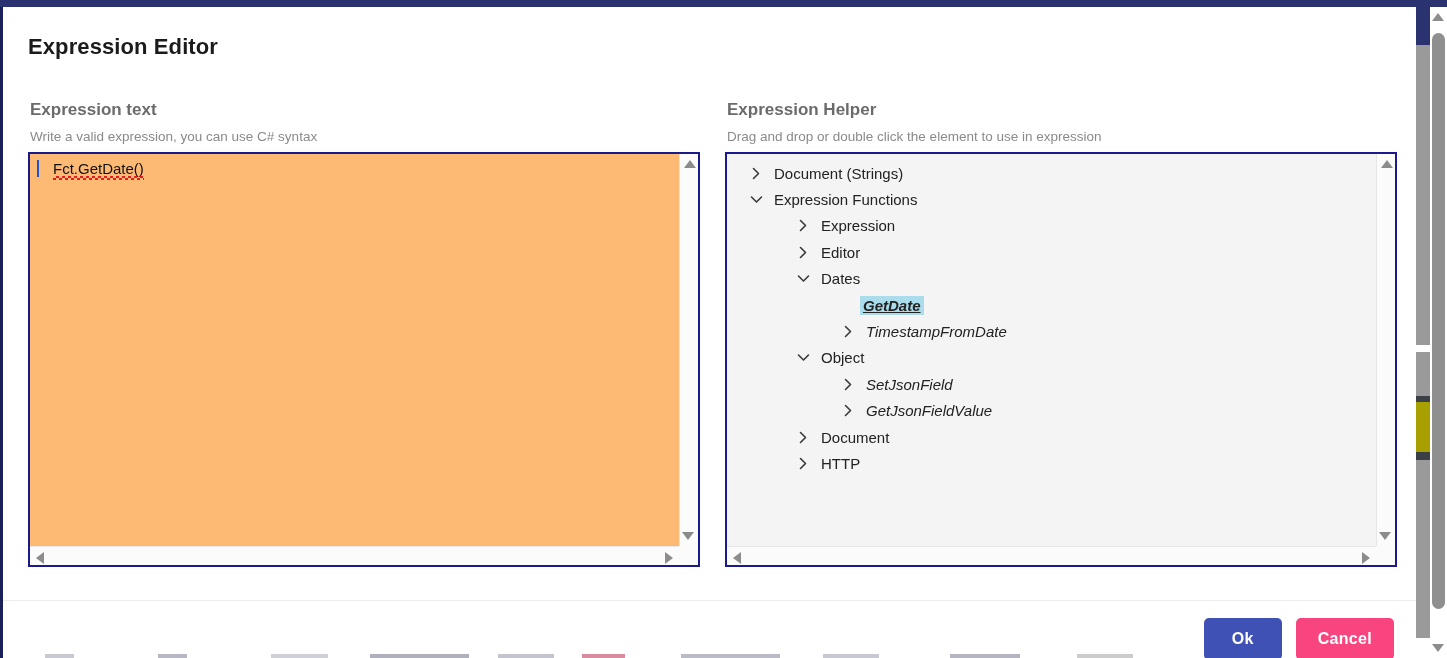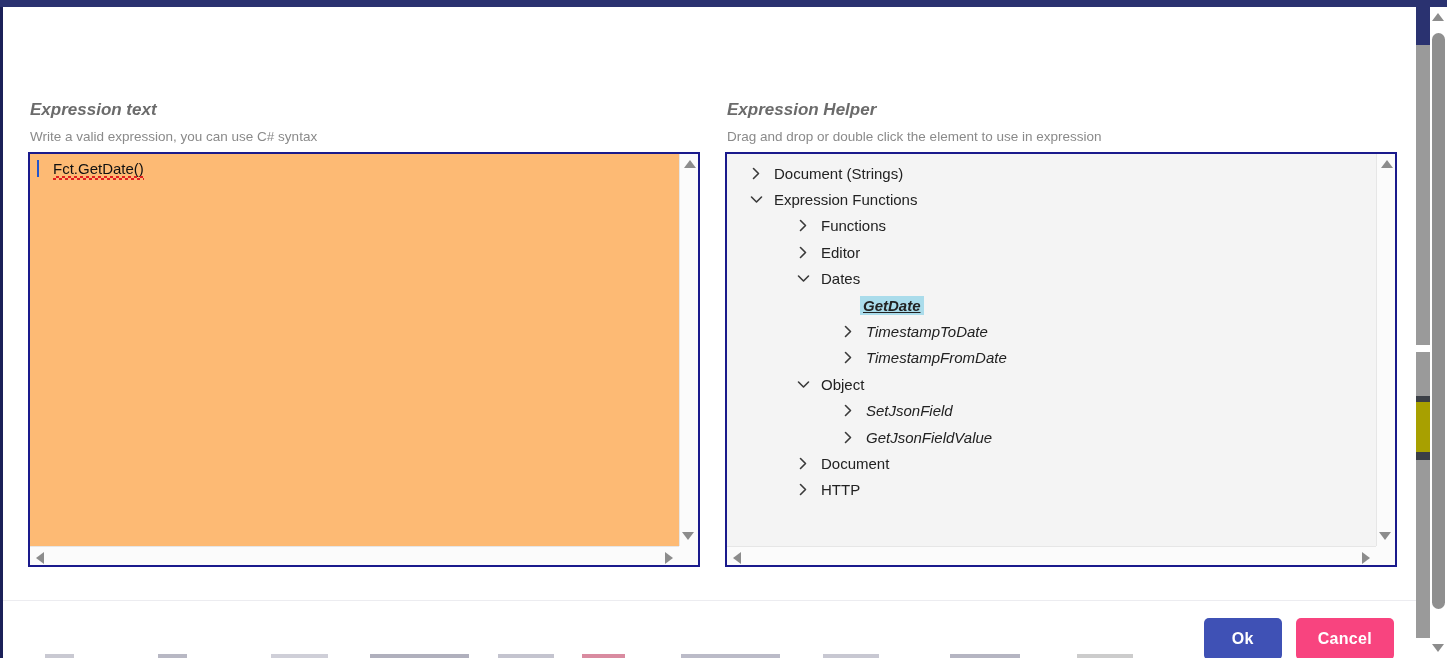--- a/index.html
+++ b/index.html
@@ -124,21 +124,20 @@
     top: 93px;
   }
   .panel.left  { left: 25px;  width: 672px; }
   .panel.right { left: 722px; width: 672px; }
 
   .panel-title {
     font-size: 17px;
     font-weight: bold;
     color: #6b6b6b;
     margin: 0 0 9px 2px;
-    font-style: italic;
   }
   .panel-sub {
     font-size: 13.5px;
     color: #8a8a8a;
     margin: 0 0 8px 2px;
   }
 
   .field-box {
     position: relative;
     box-sizing: border-box;
@@ -320,20 +319,21 @@
   <div class="bg-right-gray-b"></div>
   <div class="bg-right-dark1"></div>
   <div class="bg-right-yellow"></div>
   <div class="bg-right-dark2"></div>
   <div class="bg-right-gray-c"></div>
   <div class="bg-bottom-noise"></div>
 </div>
 
 <div id="modal">
 
+  <div class="modal-title">Expression Editor</div>
 
   <div class="panel left">
     <div class="panel-title">Expression text</div>
     <div class="panel-sub">Write a valid expression, you can use C# syntax</div>
 
     <div class="field-box">
       <div class="code-area">
         <span class="code-line">Fct.GetDate()</span>
         <span class="caret"></span>
       </div>
@@ -371,21 +371,21 @@
               </svg>
             </span>
             <span class="tree-label">Expression Functions</span>
           </div>
           <div class="tree-row lvl1">
             <span class="tree-chevron">
               <svg width="9" height="13" viewBox="0 0 9 13">
                 <path d="M1.5 1.5 L6.5 6.5 L1.5 11.5" fill="none" stroke="#3a3a3a" stroke-width="1.6" stroke-linecap="round" stroke-linejoin="round"></path>
               </svg>
             </span>
-            <span class="tree-label">Functions</span>
+            <span class="tree-label">Expression</span>
           </div>
           <div class="tree-row lvl1">
             <span class="tree-chevron">
               <svg width="9" height="13" viewBox="0 0 9 13">
                 <path d="M1.5 1.5 L6.5 6.5 L1.5 11.5" fill="none" stroke="#3a3a3a" stroke-width="1.6" stroke-linecap="round" stroke-linejoin="round"></path>
               </svg>
             </span>
             <span class="tree-label">Editor</span>
           </div>
           <div class="tree-row lvl1">
@@ -396,28 +396,20 @@
             </span>
             <span class="tree-label">Dates</span>
           </div>
           <div class="tree-row lvl2b">
             <span class="tree-chevron empty">
               <svg width="9" height="13" viewBox="0 0 9 13">
                 <path d="M1.5 1.5 L6.5 6.5 L1.5 11.5" fill="none" stroke="#3a3a3a" stroke-width="1.6"></path>
               </svg>
             </span>
             <span class="tree-label selected">GetDate</span>
-          </div>
-          <div class="tree-row lvl2">
-            <span class="tree-chevron">
-              <svg width="9" height="13" viewBox="0 0 9 13">
-                <path d="M1.5 1.5 L6.5 6.5 L1.5 11.5" fill="none" stroke="#3a3a3a" stroke-width="1.6" stroke-linecap="round" stroke-linejoin="round"></path>
-              </svg>
-            </span>
-            <span class="tree-label fn">TimestampToDate</span>
           </div>
           <div class="tree-row lvl2">
             <span class="tree-chevron">
               <svg width="9" height="13" viewBox="0 0 9 13">
                 <path d="M1.5 1.5 L6.5 6.5 L1.5 11.5" fill="none" stroke="#3a3a3a" stroke-width="1.6" stroke-linecap="round" stroke-linejoin="round"></path>
               </svg>
             </span>
             <span class="tree-label fn">TimestampFromDate</span>
           </div>
           <div class="tree-row lvl1">

